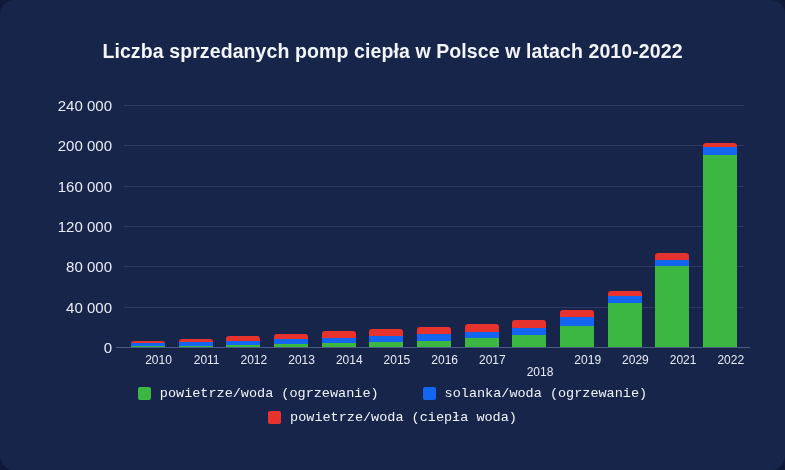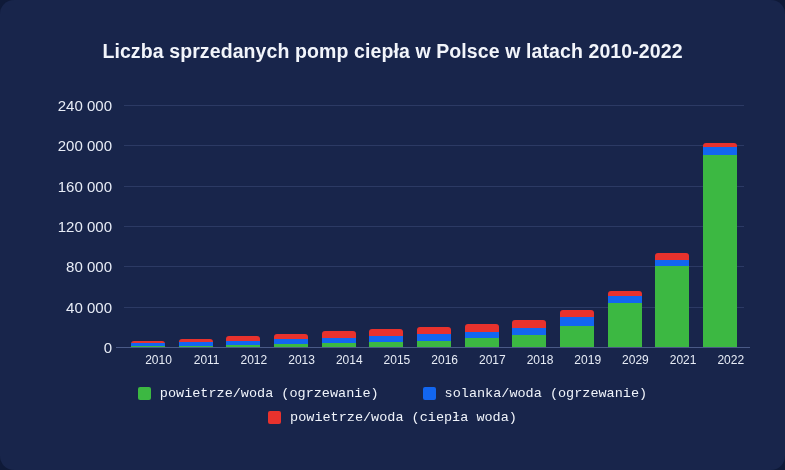--- a/index.html
+++ b/index.html
@@ -239,21 +239,21 @@
   <div id="x-axis-line"></div>
   <div id="x-axis-labels">
       <div class="xtick-label" style="left: -0.153846px;">2010</div>
       <div class="xtick-label" style="left: 47.5385px;">2011</div>
       <div class="xtick-label" style="left: 95.2308px;">2012</div>
       <div class="xtick-label" style="left: 142.923px;">2013</div>
       <div class="xtick-label" style="left: 190.615px;">2014</div>
       <div class="xtick-label" style="left: 238.308px;">2015</div>
       <div class="xtick-label" style="left: 286px;">2016</div>
       <div class="xtick-label" style="left: 333.692px;">2017</div>
-      <div class="xtick-label" style="left: 381.385px;">2018</div>
+      <div class="xtick-label" style="left: 381.385px; margin-top: 12px;">2018</div>
       <div class="xtick-label" style="left: 429.077px;">2019</div>
       <div class="xtick-label" style="left: 476.769px;">2029</div>
       <div class="xtick-label" style="left: 524.462px;">2021</div>
       <div class="xtick-label" style="left: 572.154px;">2022</div>
     </div>
 
   <div id="legend">
       <div class="legend-row">
         <div class="legend-item">
           <span class="legend-swatch" style="background: rgb(60, 184, 66);"></span>

